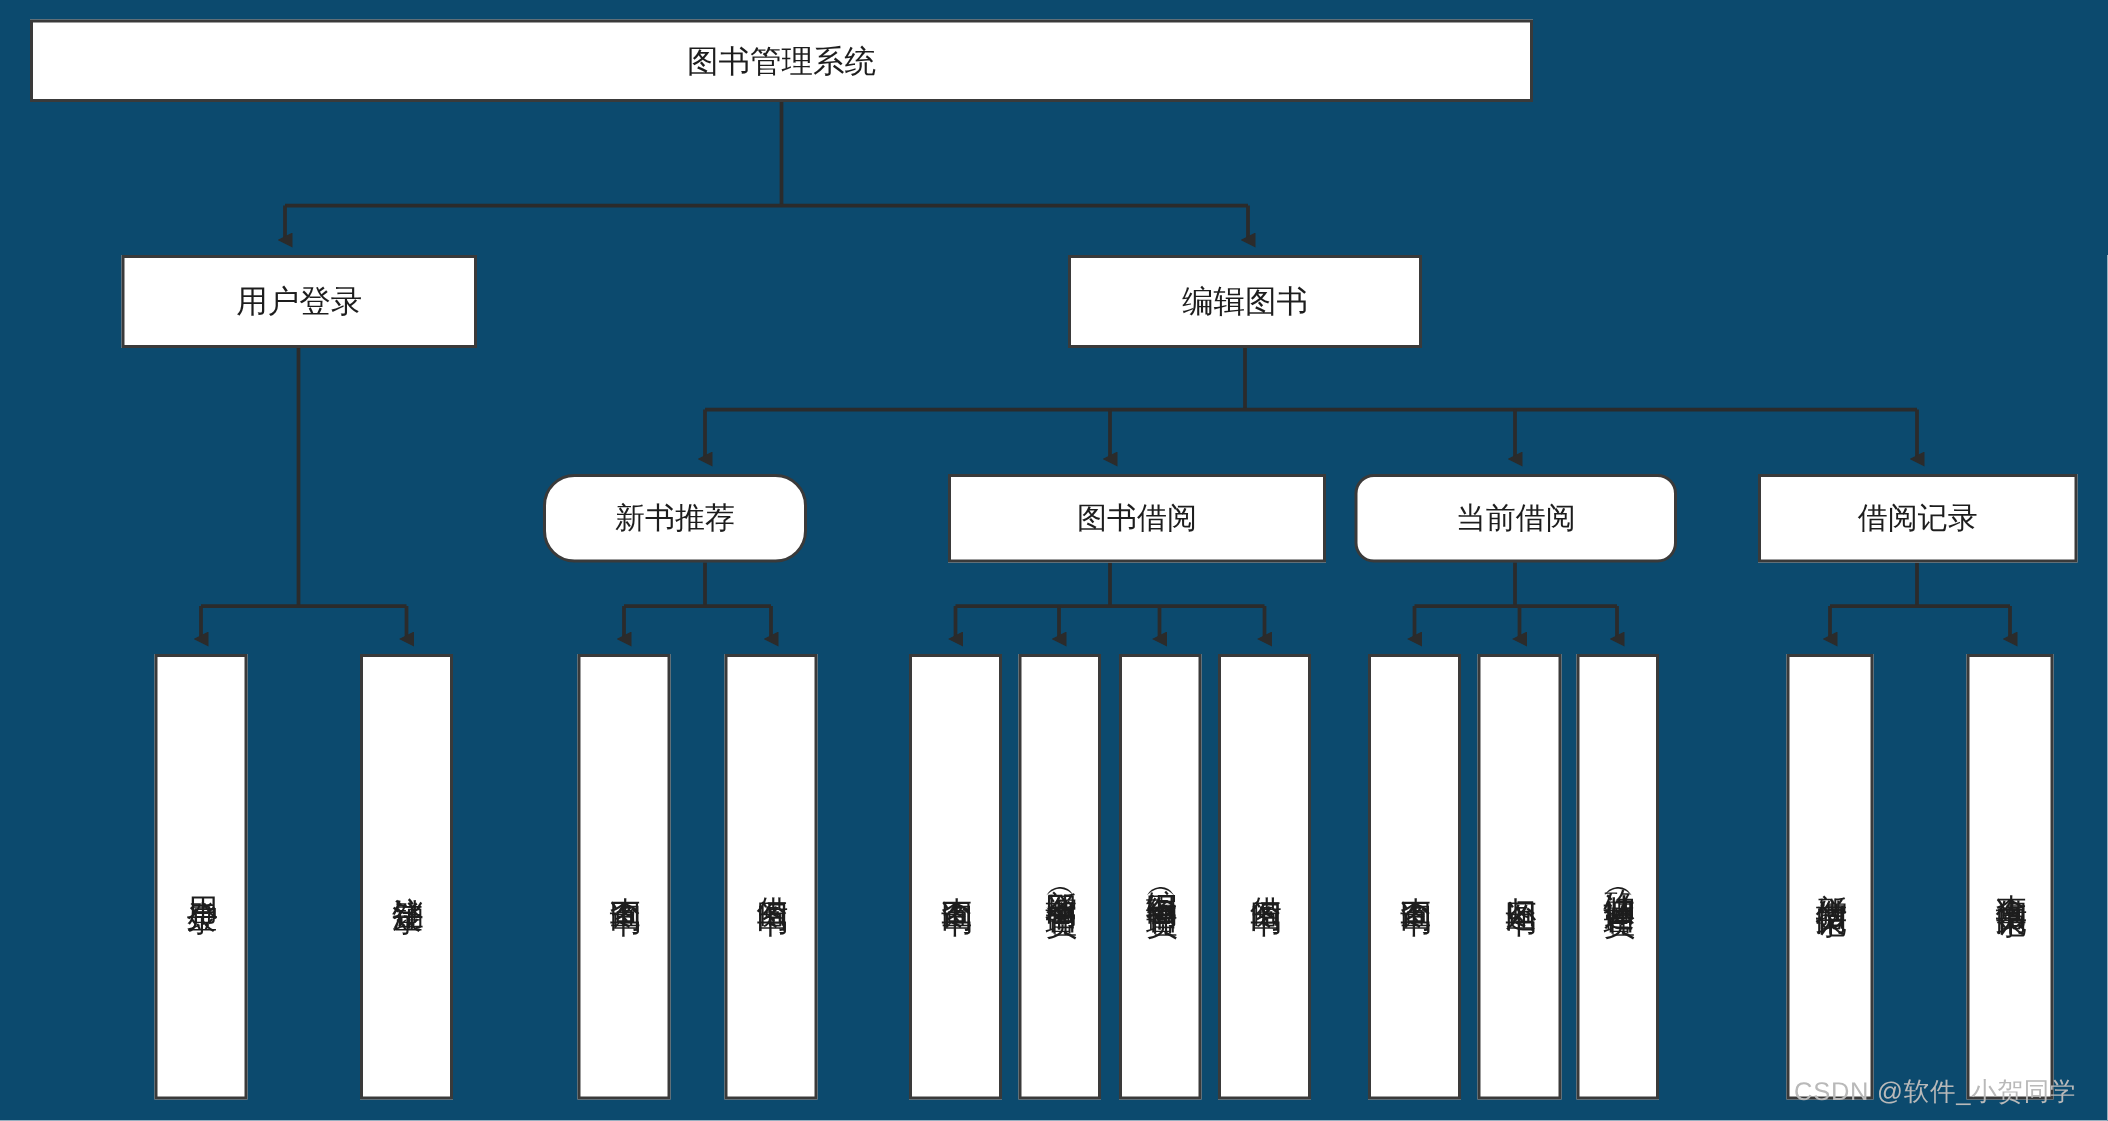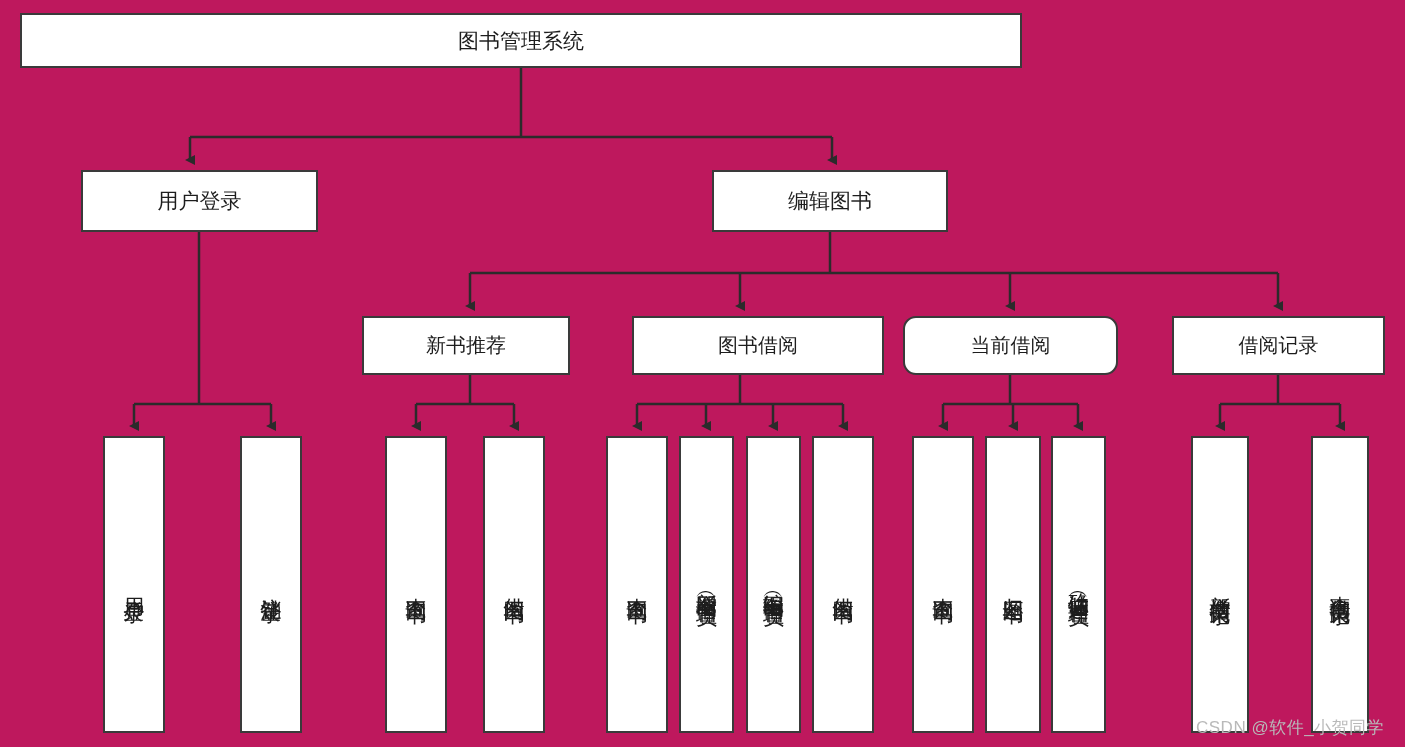--- a/index.html
+++ b/index.html
@@ -7,21 +7,21 @@
     padding: 0;
     background: #ffffff;
   }
   body {
     font-family: "Liberation Sans", "DejaVu Sans", sans-serif;
   }
   #canvas {
     position: relative;
     width: 1405px;
     height: 747px;
-    background: #be185d;
+    background: #0c4a6e;
     overflow: hidden;
   }
   #edges {
     position: absolute;
     left: 0;
     top: 0;
     width: 1405px;
     height: 747px;
     pointer-events: none;
   }
@@ -125,21 +125,21 @@
     <span>图书管理系统</span>
   </div>
 
   <div class="node lvl2" style="left:81px; top:170px; width:237px; height:62px;">
     <span>用户登录</span>
   </div>
   <div class="node lvl2" style="left:712px; top:170px; width:236px; height:62px;">
     <span>编辑图书</span>
   </div>
 
-  <div class="node lvl3" style="left:362px; top:316px; width:208px; height:59px;">
+  <div class="node lvl3" style="left:362px; top:316px; width:176px; height:59px;border-radius:21px;">
     <span>新书推荐</span>
   </div>
   <div class="node lvl3" style="left:632px; top:316px; width:252px; height:59px;">
     <span>图书借阅</span>
   </div>
   <div class="node lvl3" style="left:903px; top:316px; width:215px; height:59px;border-radius:13px;">
     <span>当前借阅</span>
   </div>
   <div class="node lvl3" style="left:1172px; top:316px; width:213px; height:59px;">
     <span>借阅记录</span>

